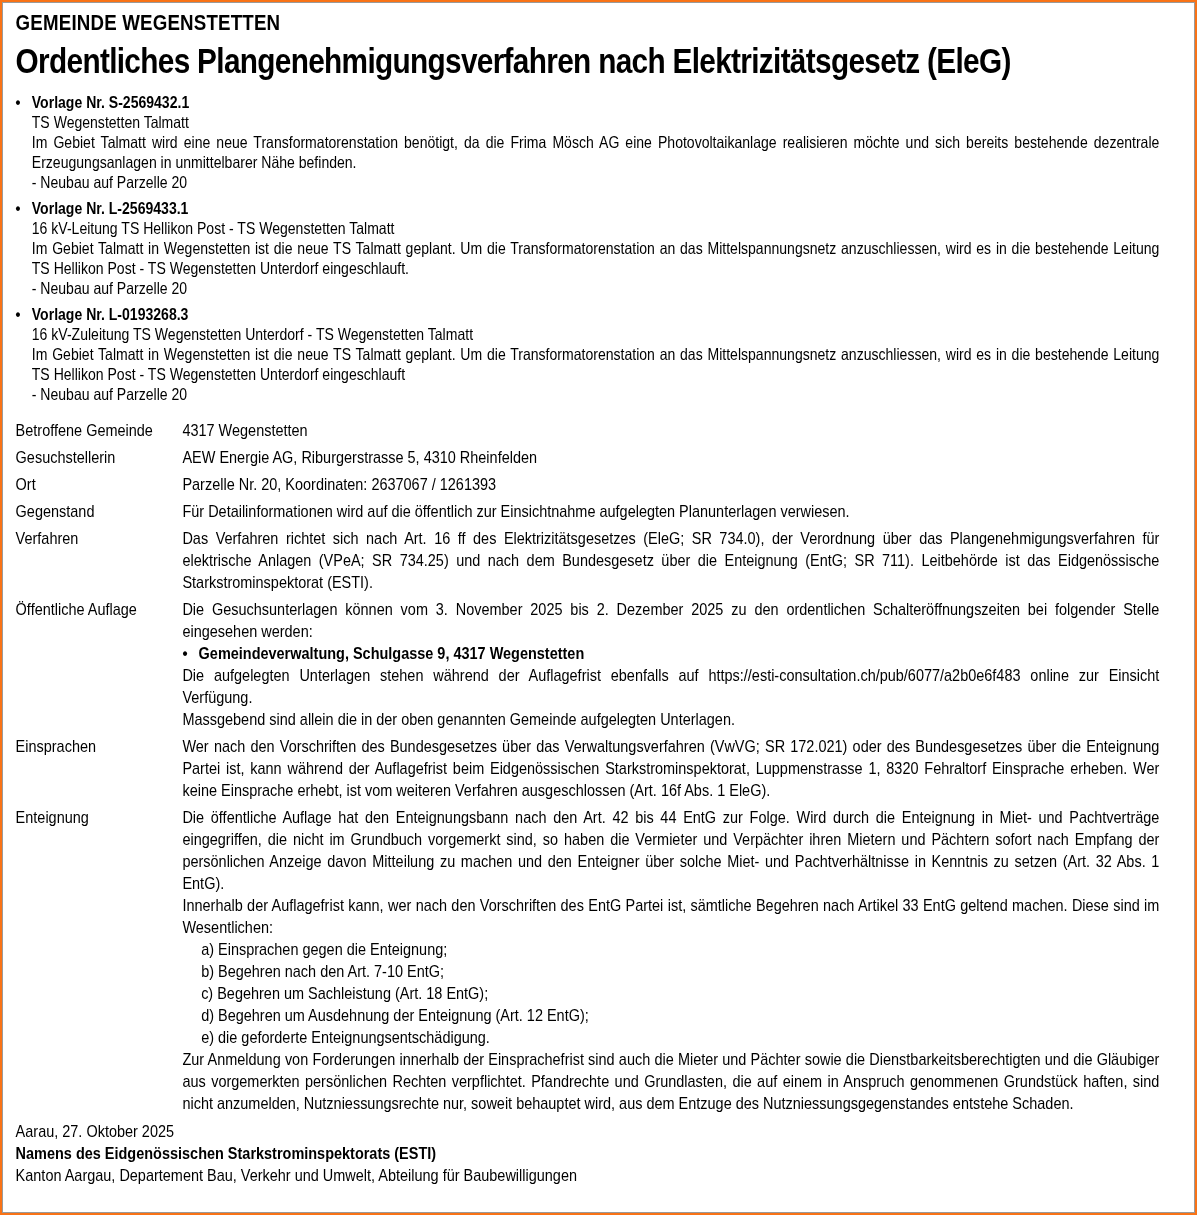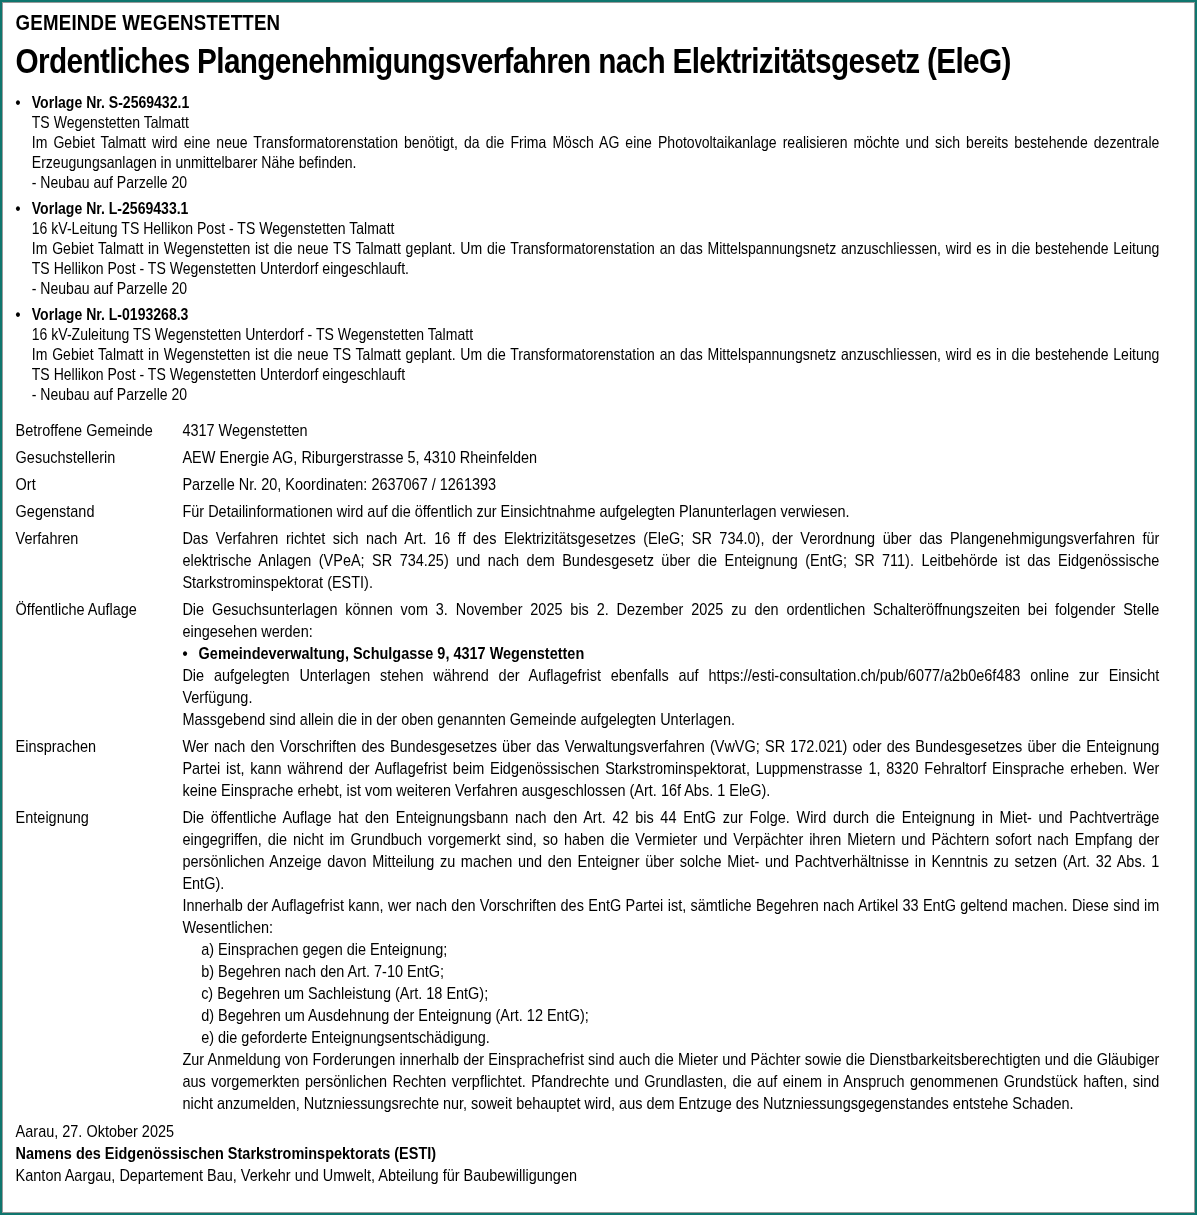--- a/index.html
+++ b/index.html
@@ -7,21 +7,21 @@
     padding: 0;
     background: #e8e8e8;
     font-family: "Liberation Sans", "DejaVu Sans", sans-serif;
   }
   .page {
     position: relative;
     width: 1197px;
     height: 1215px;
     box-sizing: border-box;
     background: #ffffff;
-    border: 2px solid #0f766e;
+    border: 2px solid #f97316;
     box-shadow: 0 0 0 1px #9a9a9a inset;
     overflow: hidden;
   }
   
   .scale {
     width: 1376px;
     transform: scaleX(0.851);
     transform-origin: 0 0;
     box-sizing: border-box;
     padding: 8px 16px 0 16px;

